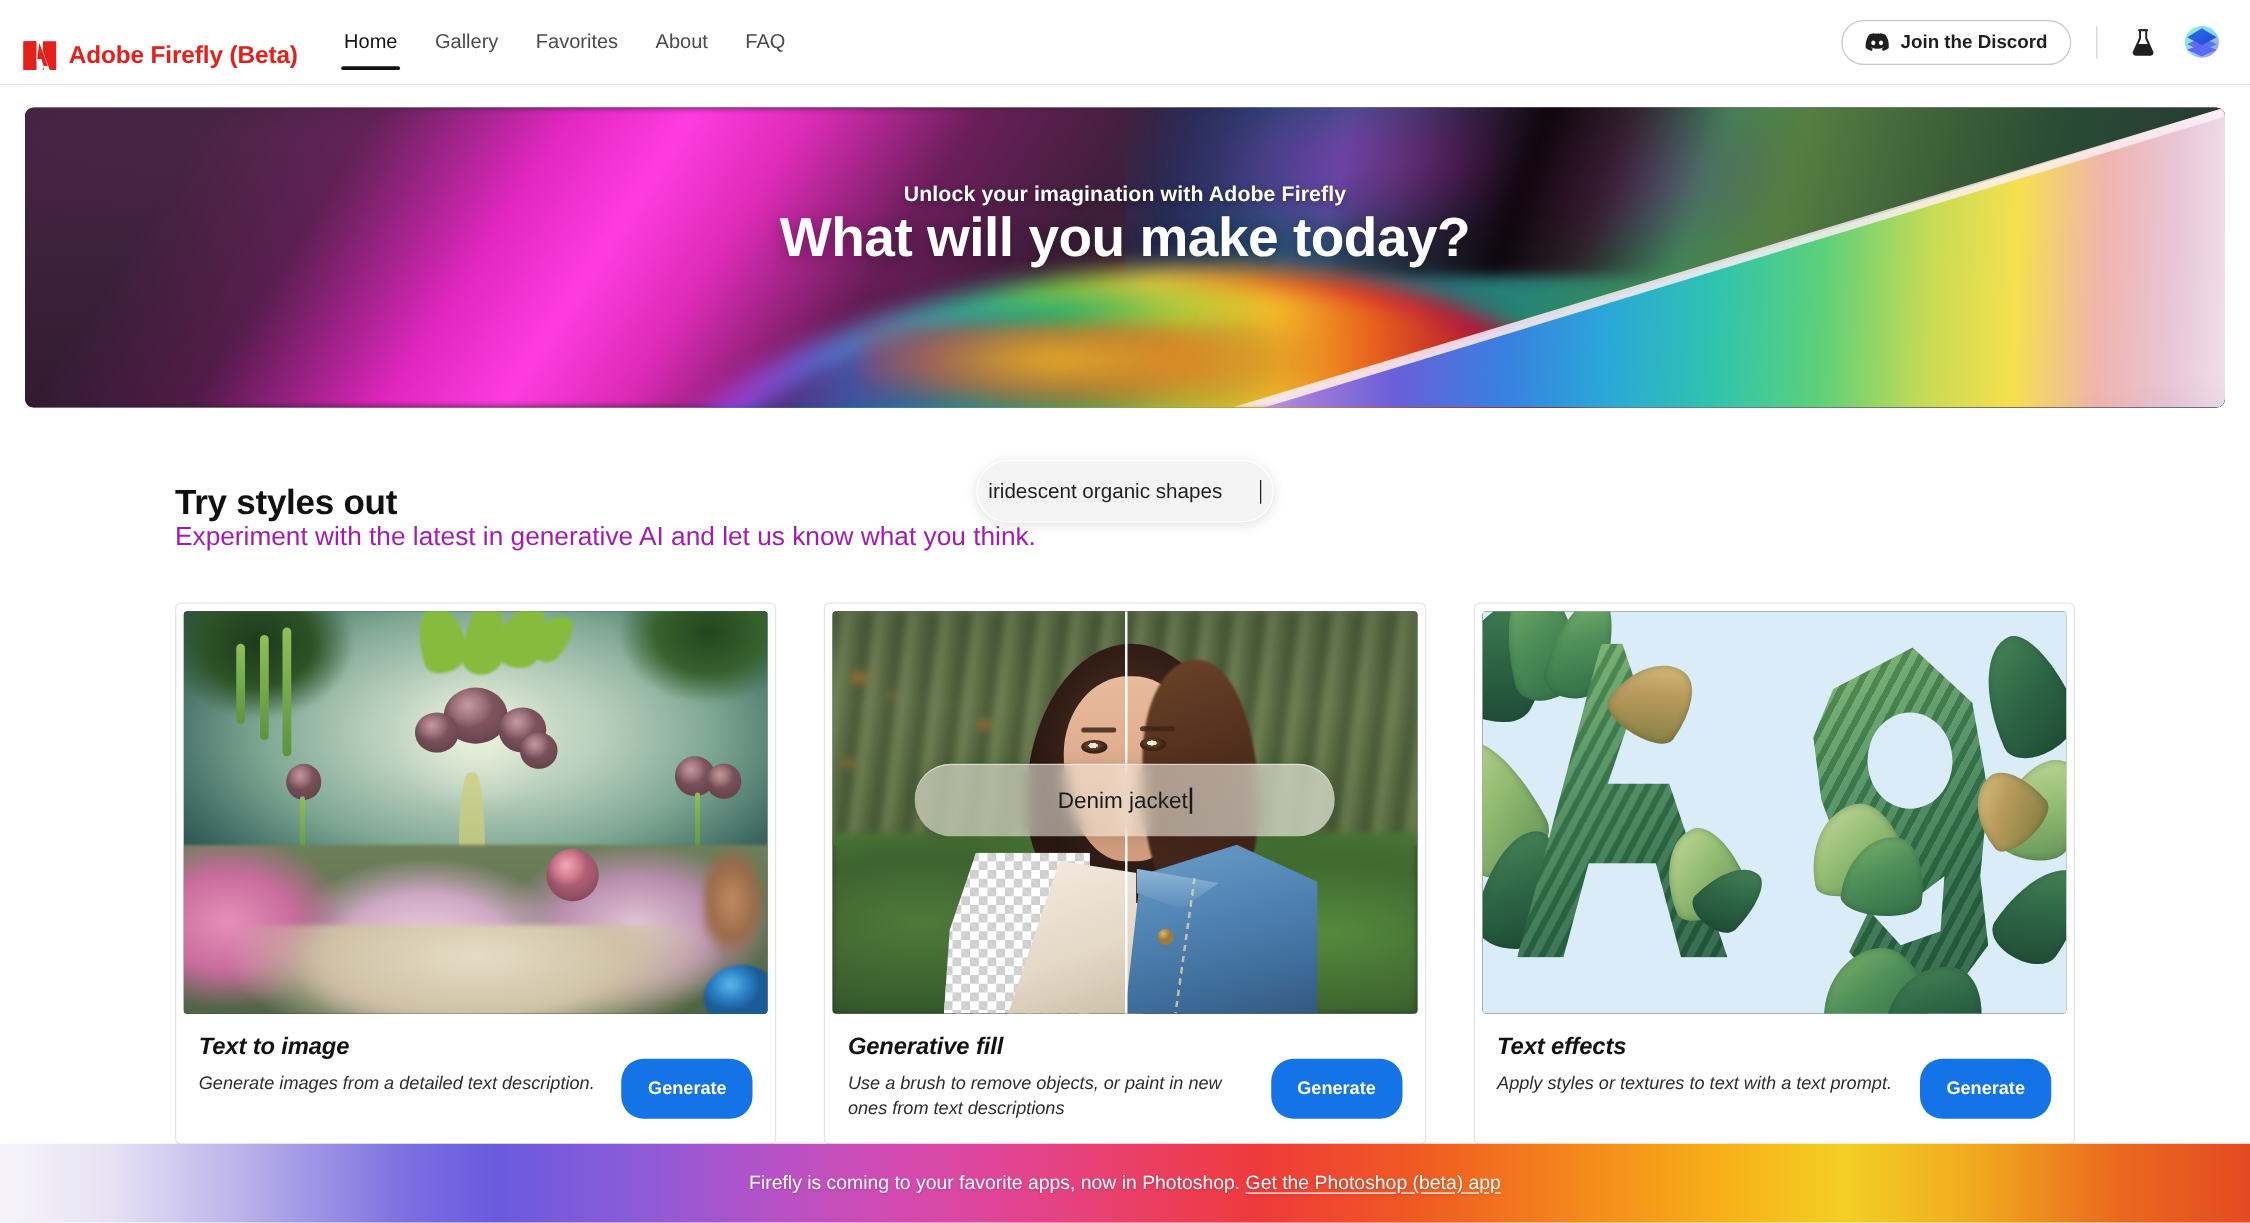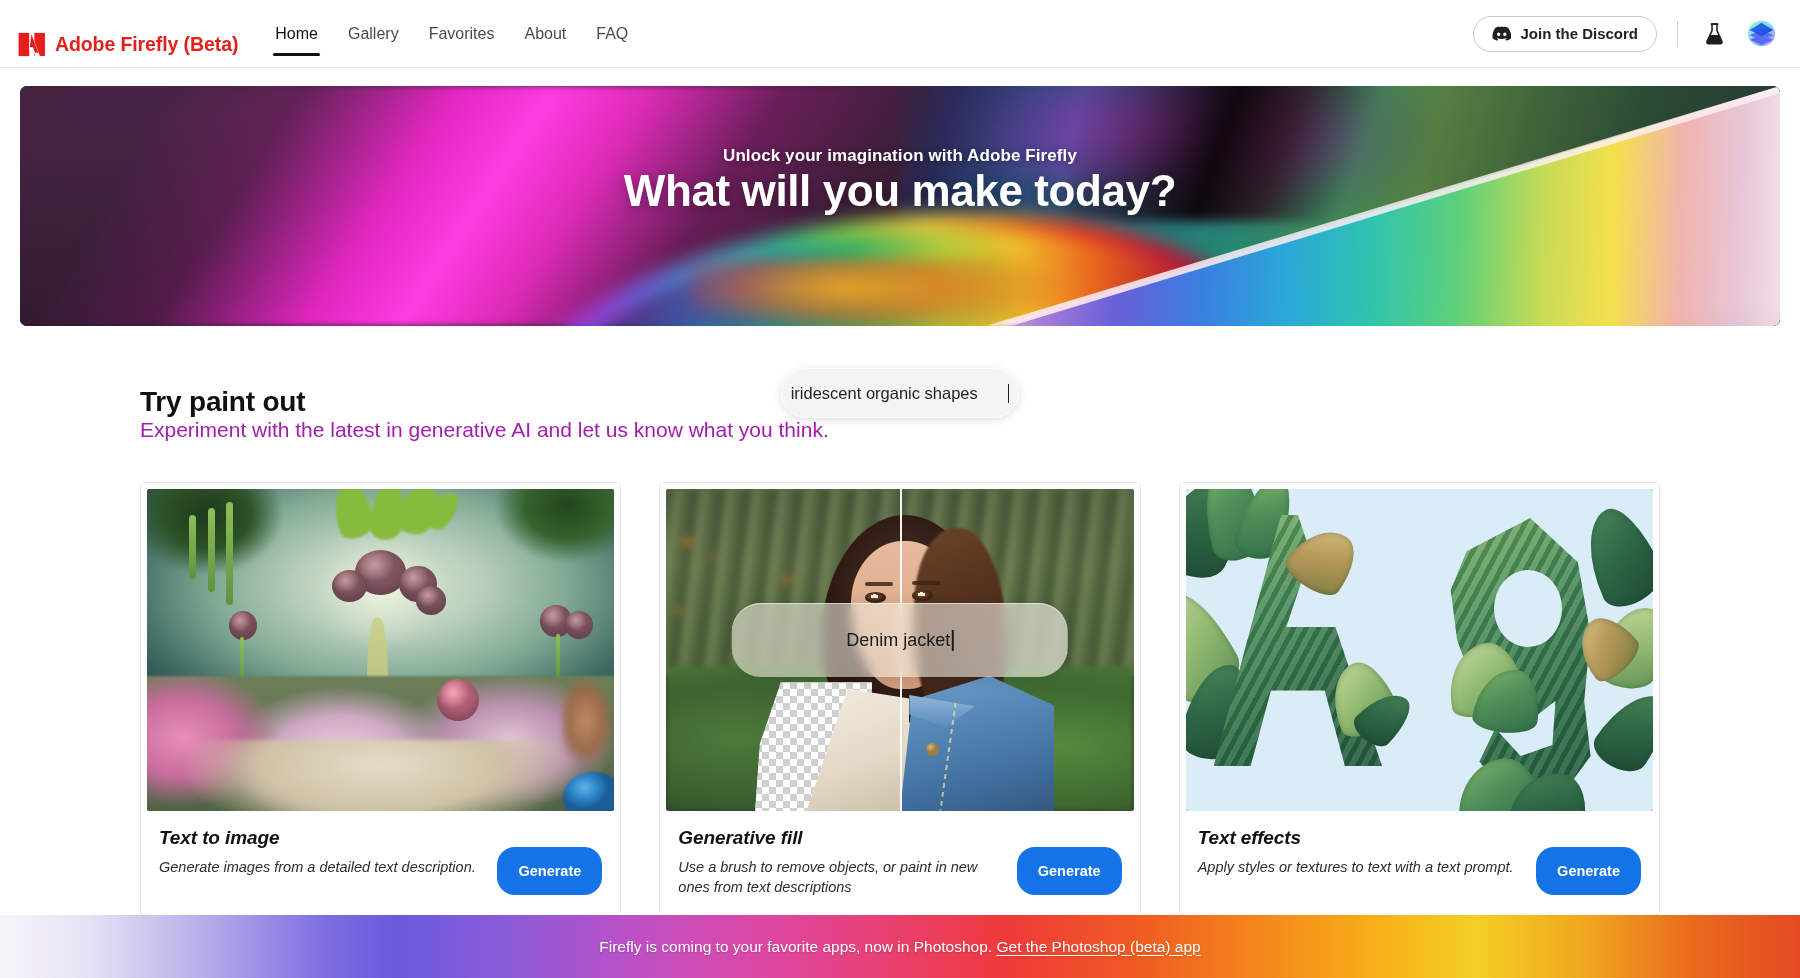--- a/index.html
+++ b/index.html
@@ -455,21 +455,21 @@
   .gf-face { position:absolute; left:39.5%; top:16%; width:23%; height:46%;
     background: linear-gradient(180deg, #e8bb9c 0%, #ddaa8b 55%, #cf9b7c 100%);
     border-radius: 48% 48% 45% 45% / 42% 42% 58% 58%; }
   .gf-eye { position:absolute; width:4.6%; height:3.4%; border-radius:50%;
     background: radial-gradient(45% 45% at 45% 40%, #f6f1ea 0%, #f0e8de 40%, #6b4226 42%, #3a2416 100%); }
   .gf-brow { position:absolute; width:6%; height:1.2%; border-radius:3px; background:#3d2517; opacity:.85; }
   .gf-split-v { position:absolute; left:50%; top:0; bottom:0; width:2px; background:#ffffff; opacity:.95; z-index:6; }
   .gf-pill {
     position:absolute; left:50%; top:47%;
     transform: translate(-50%, -50%);
-    width: 72%; height: 74px;
+    width: 72%; height: 58px;
     border-radius: 29px;
     background: linear-gradient(100deg, rgba(230,230,215,0.62) 0%, rgba(244,240,228,0.55) 45%, rgba(252,250,242,0.62) 100%);
     backdrop-filter: blur(6px);
     box-shadow: 0 2px 14px rgba(0,0,0,0.13), inset 0 1px 0 rgba(255,255,255,0.55);
     display:flex; align-items:center; justify-content:center;
     z-index: 8;
   }
   .gf-pill-text { font-size: 18px; color: #1a1a1a; white-space: nowrap; }
   .gf-pill-caret { display:inline-block; width:1.6px; height:21px; background:#1a1a1a; vertical-align:-4px; margin-left:2px; }
 
@@ -632,21 +632,21 @@
   </div>
 
   <div class="prompt-pill" title="Describe what you want to create">
     <span class="prompt-text">iridescent organic shapes</span>
       <span class="caret"></span>
   </div>
 </div>
 
 <div class="main">
 
-  <div class="section-title">Try paint out</div>
+  <div class="section-title">Try styles out</div>
   <div class="section-sub">Experiment with the latest in generative AI and let us know what you think.</div>
 
   <div class="cards">
 
     <div class="card">
       <div class="card-media">
         <div class="garden">
           <div class="g-glow"></div>
           <div class="g-canopy-l"></div>
           <div class="g-canopy-r"></div>

